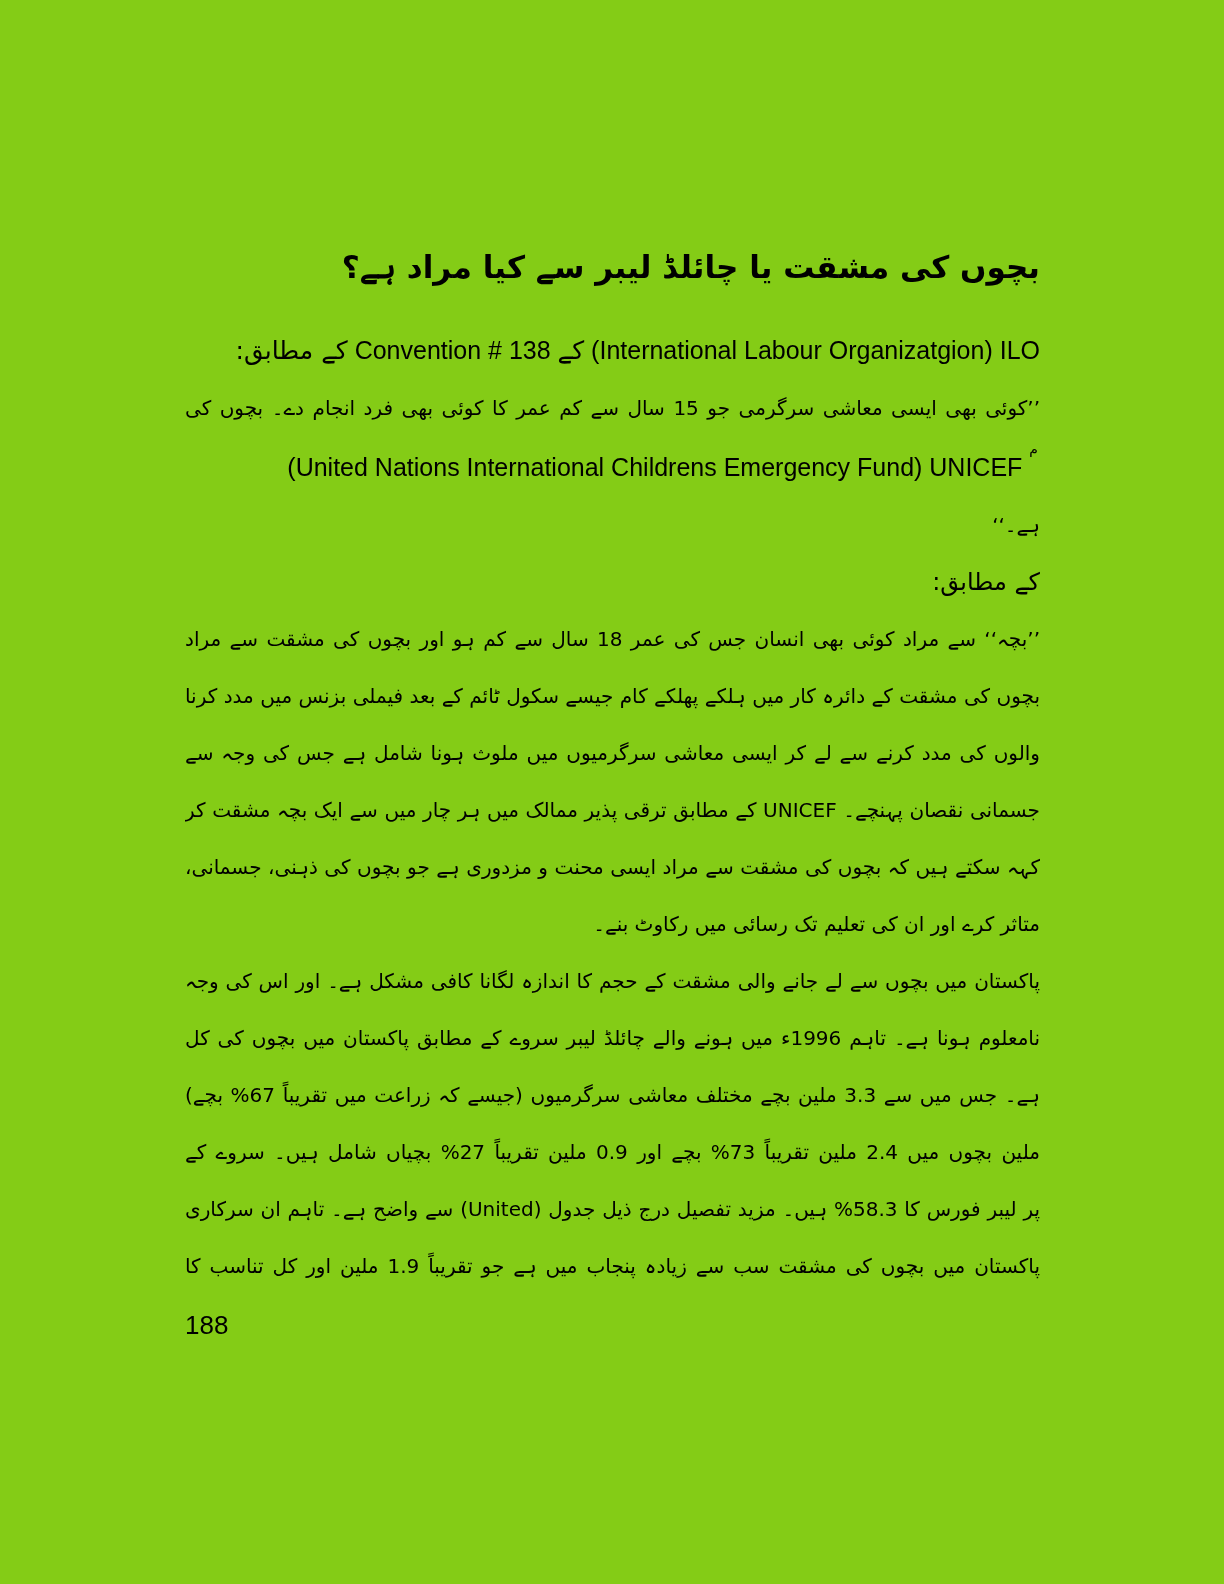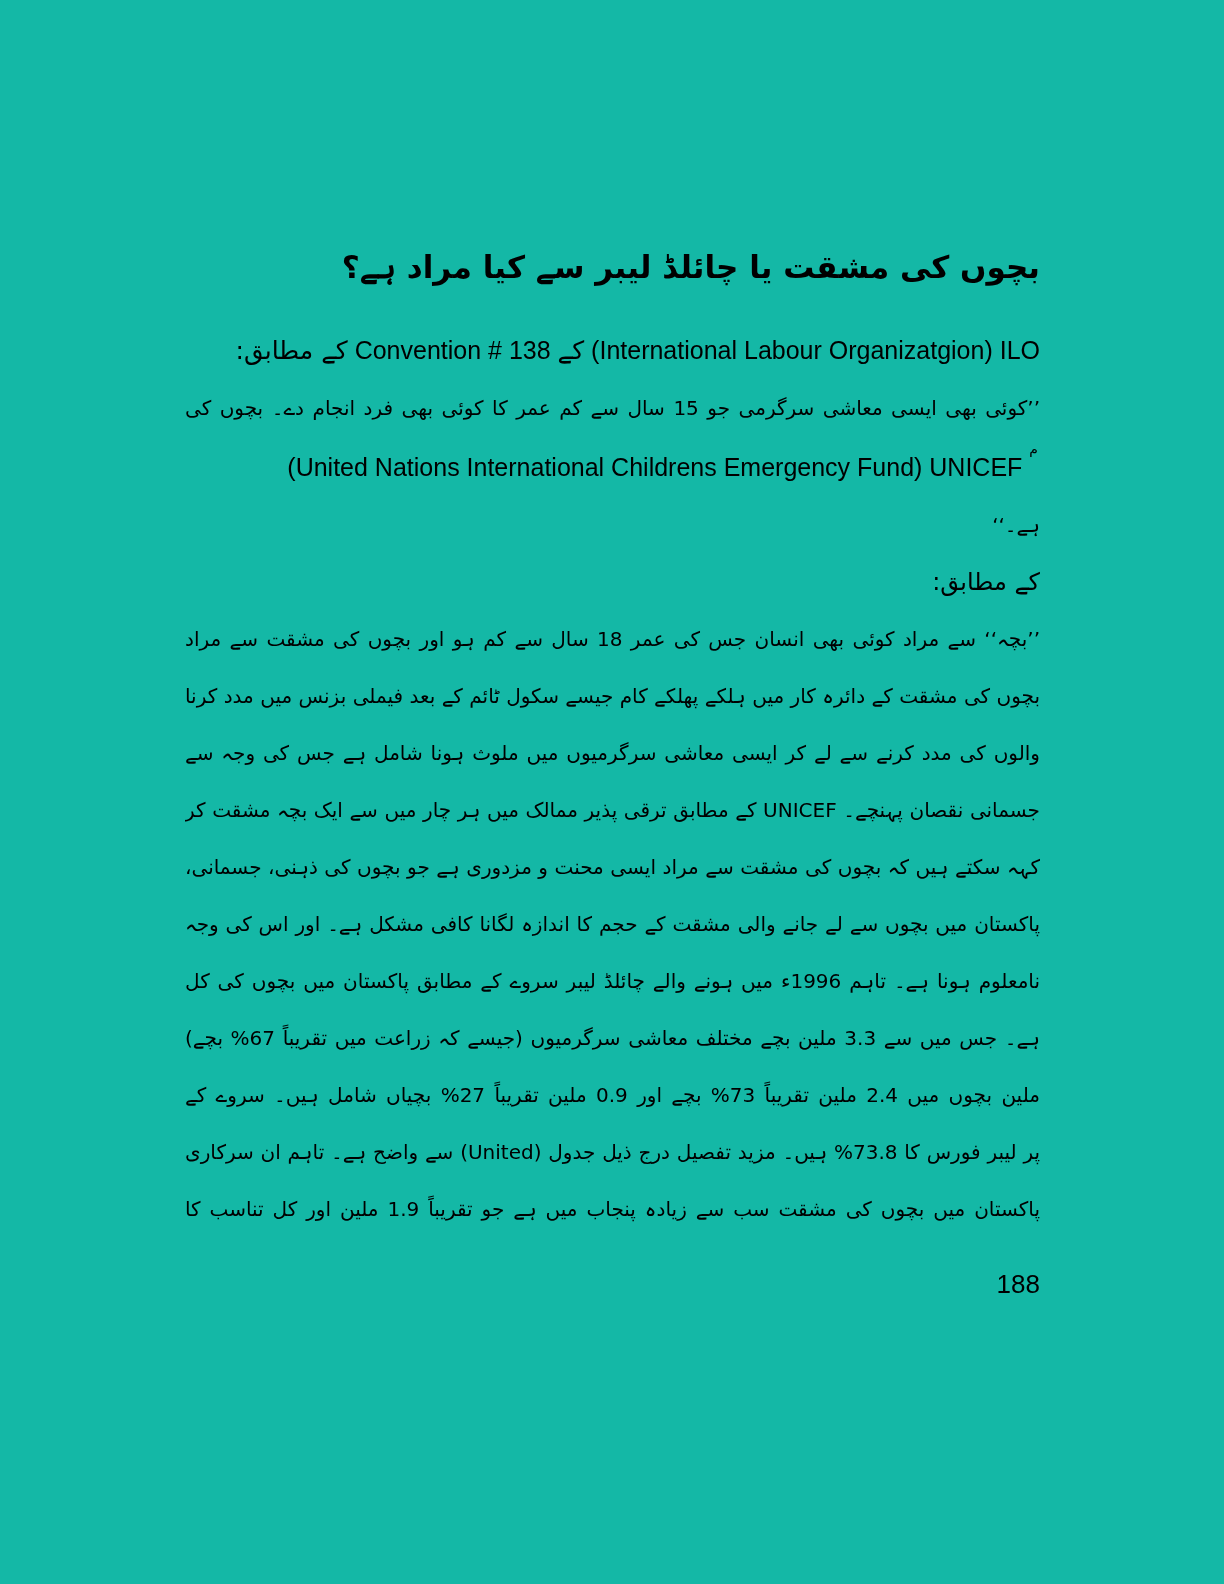--- a/index.html
+++ b/index.html
@@ -2,21 +2,21 @@
 <html lang="ur"><head>
 <meta charset="utf-8">
 <style>
   html,body{margin:0;padding:0;}
   body{
     width:1224px;height:1584px;
     background:#ffffff;color:#000;
     font-family:"DejaVu Sans",sans-serif;
     overflow:hidden;position:relative;
   }
-  .page{position:absolute;left:0;top:0;width:1224px;height:1584px;background:#14b8a6;}
+  .page{position:absolute;left:0;top:0;width:1224px;height:1584px;background:#84cc16;}
   .content{padding:214px 184px 0 185px;}
   .line{
     height:57px;line-height:57px;overflow:hidden;
     font-size:20px;white-space:normal;
   }
   .urdu{font-family:"DejaVu Sans",sans-serif;}
   .full{text-align:justify;text-align-last:justify;}
   .start{text-align:right;}
   .title-line{
     height:64px;line-height:64px;
@@ -30,22 +30,22 @@
   .matabiq-line{font-size:24px;}
   .indent-right{padding-right:88px;}
   .ltr-run{unicode-bidi:embed;}
   .footnote-sup{
     display:inline-block;
     font-size:14px;line-height:14px;
     vertical-align:22px;
     margin-right:2px;
   }
   .page-number-line{
-    height:44px;line-height:44px;margin-top:24px;
-    text-align:right;
+    height:44px;line-height:44px;margin-top:8px;
+    text-align:left;
     font-family:"Liberation Sans","DejaVu Sans",sans-serif;
     font-size:26px;
   }
 </style>
 </head>
 <body>
 
 <div class="page">
   <div class="content">
 
@@ -69,28 +69,29 @@
 
     <div class="line urdu matabiq-line start" dir="rtl" lang="ur">کے مطابق:</div>
 
     <div class="line urdu full" dir="rtl" lang="ur">’’بچہ‘‘ سے مراد کوئی بھی انسان جس کی عمر 18 سال سے کم ہو اور بچوں کی مشقت سے مراد کوئی بھی معاشی سرگرمی</div>
 
 
     <div class="line urdu full" dir="rtl" lang="ur">بچوں کی مشقت کے دائرہ کار میں ہلکے پھلکے کام جیسے سکول ٹائم کے بعد فیملی بزنس میں مدد کرنا یا زراعت میں گھر</div>
     <div class="line urdu full" dir="rtl" lang="ur">والوں کی مدد کرنے سے لے کر ایسی معاشی سرگرمیوں میں ملوث ہونا شامل ہے جس کی وجہ سے تعلیم چھوٹ جائے یا ذہنی و</div>
     <div class="line urdu full" dir="rtl" lang="ur">جسمانی نقصان پہنچے۔ UNICEF کے مطابق ترقی پذیر ممالک میں ہر چار میں سے ایک بچہ مشقت کر رہا ہے۔ تاہم ہم یہ</div>
     <div class="line urdu full" dir="rtl" lang="ur">کہہ سکتے ہیں کہ بچوں کی مشقت سے مراد ایسی محنت و مزدوری ہے جو بچوں کی ذہنی، جسمانی، جذباتی، سماجی و روحانی نشو و نما کو</div>
+    <div class="line urdu start" dir="rtl" lang="ur">متاثر کرے اور ان کی تعلیم تک رسائی میں رکاوٹ بنے۔</div>
 
     <div class="line urdu full" dir="rtl" lang="ur">پاکستان میں بچوں سے لے جانے والی مشقت کے حجم کا اندازہ لگانا کافی مشکل ہے۔ اور اس کی وجہ صحیح اعداد و شمار کا</div>
     <div class="line urdu full" dir="rtl" lang="ur">نامعلوم ہونا ہے۔ تاہم 1996ء میں ہونے والے چائلڈ لیبر سروے کے مطابق پاکستان میں بچوں کی کل تعداد 40 ملین</div>
     <div class="line urdu full" dir="rtl" lang="ur">ہے۔ جس میں سے 3.3 ملین بچے مختلف معاشی سرگرمیوں (جیسے کہ زراعت میں تقریباً 67% بچے) ملوث ہیں۔ اور ان 3.3</div>
     <div class="line urdu full" dir="rtl" lang="ur">ملین بچوں میں 2.4 ملین تقریباً 73% بچے اور 0.9 ملین تقریباً 27% بچیاں شامل ہیں۔ سروے کے مطابق بچے مجموعی طور</div>
 
     <div class="line urdu full" dir="rtl" lang="ur">
-      <span>پر لیبر فورس کا 73.8% ہیں۔ مزید تفصیل درج ذیل جدول</span>
+      <span>پر لیبر فورس کا 58.3% ہیں۔ مزید تفصیل درج ذیل جدول</span>
       <span class="ltr-run" dir="ltr">(United)</span>
       <span>سے واضح ہے۔ تاہم ان سرکاری اعداد و شمار میں</span>
     </div>
 
 
     <div class="line urdu full" dir="rtl" lang="ur">پاکستان میں بچوں کی مشقت سب سے زیادہ پنجاب میں ہے جو تقریباً 1.9 ملین اور کل تناسب کا 60% ہے۔</div>
 
     <div class="page-number-line" dir="ltr">188</div>
 
   </div>

